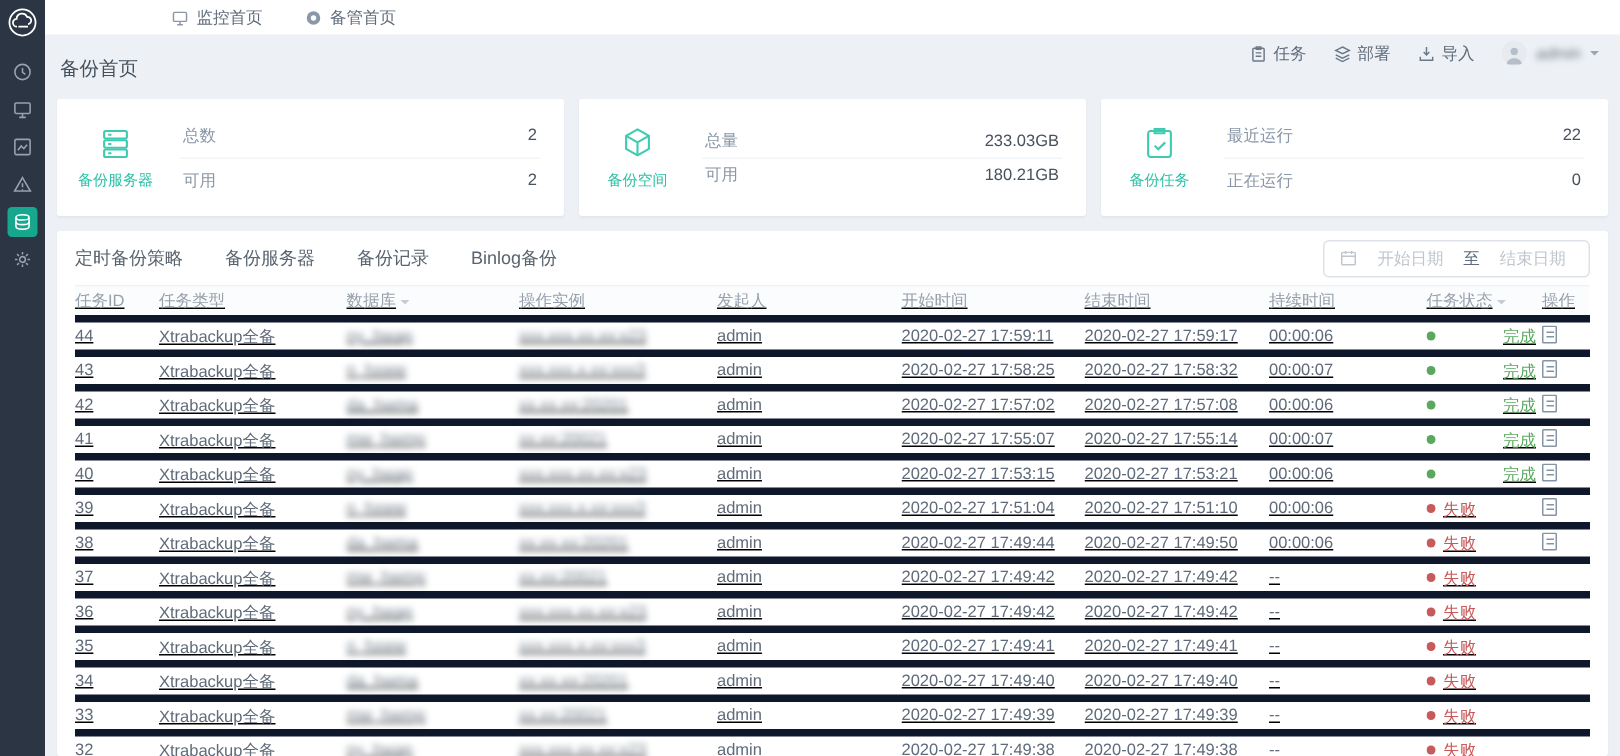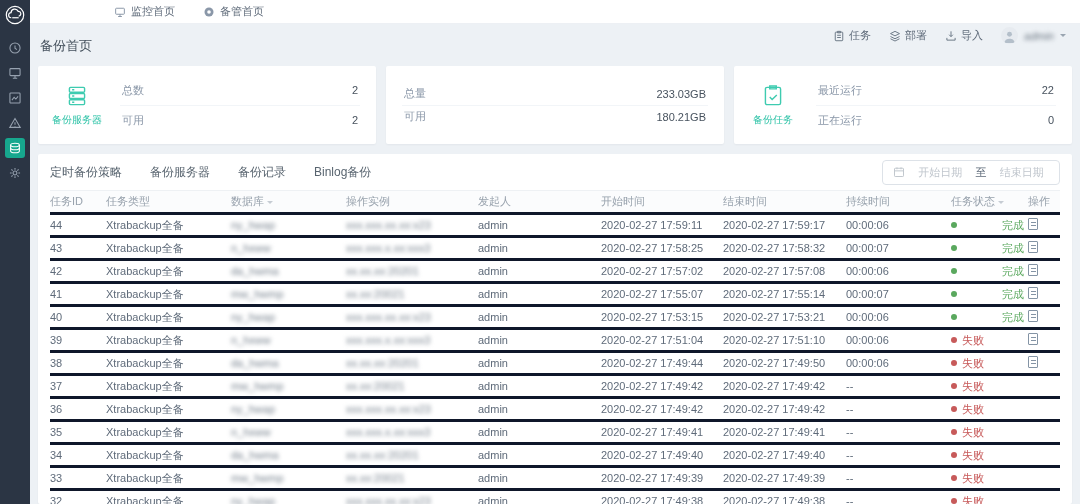--- a/index.html
+++ b/index.html
@@ -48,21 +48,21 @@
   .tab-bar { display:flex; gap:28px; height:100%; }
   .tab { font-size:12px; color:#58646f; cursor:pointer; display:flex; align-items:center; position:relative; }
   .tab.active { color:#2bc2a6; }
   .tab.active::after { content:''; position:absolute; left:0; right:0; bottom:0; height:2px; background:#2bc2a6; }
   .datepicker { display:flex; align-items:center; border:1px solid #dde2e8; border-radius:4px; height:25px; padding:0 10px; width:178px; background:#fff; gap:8px; }
   .dp-placeholder { font-size:11px; color:#c0c6cd; flex:1; text-align:center; }
   .dp-sep { font-size:11px; color:#5f6b7a; }
 
   
   .table { flex:1; display:flex; flex-direction:column; overflow:hidden; }
-  .tr { display:grid; grid-template-columns:56px 125px 115px 132px 123px 122px 123px 105px 77px 1fr; align-items:center; height:23px; border-bottom:3px solid #0f172a; flex-shrink:0; }
+  .tr { display:grid; grid-template-columns:56px 125px 115px 132px 123px 122px 123px 105px 77px 1fr; align-items:center; height:23px; border-bottom:5px solid #0f172a; flex-shrink:0;text-decoration:underline; }
   .thead { height:24px; background:#fbfcfd; }
   .th { font-size:11px; color:#97a1ac; display:flex; align-items:center; gap:3px; white-space:nowrap; }
   .td { font-size:11px; color:#5f6b7a; white-space:nowrap; overflow:hidden; }
   .masked { filter:blur(2.2px); color:#76818d; }
   .filter-caret { width:0; height:0; border:3.5px solid transparent; border-top-color:#c6ccd3; margin-top:4px; display:inline-block; cursor:pointer; }
   .status { display:flex; align-items:center; }
   .status .dot { width:6px; height:6px; border-radius:50%; background:currentColor; display:inline-block; margin-right:5px; }
   .status.success { color:#5aa85e;gap:40px; }
   .status.fail { color:#c75a5a; }
   .doc-icon { display:inline-block; width:10px; height:12px; border:1px solid #8494a5; border-radius:1px; cursor:pointer;
@@ -197,20 +197,27 @@
                 <span class="card-row-label">总数</span>
                 <span class="card-row-value">2</span>
               </div>
               <div class="card-row">
                 <span class="card-row-label">可用</span>
                 <span class="card-row-value">2</span>
               </div>
             </div>
         </div>
         <div class="card dense">
+          <div class="card-icon-zone">
+            <svg width="26" height="26" viewBox="0 0 24 24" fill="none" stroke="#3ecbb0" stroke-width="1.3">
+              <path d="M12 3l7 4v8l-7 4-7-4V7z"></path>
+                <path d="M5 7l7 4 7-4M12 11v8"></path>
+            </svg>
+            <span class="card-label">备份空间</span>
+          </div>
           <div class="card-rows">
               <div class="card-row">
                 <span class="card-row-label">总量</span>
                 <span class="card-row-value">233.03GB</span>
               </div>
               <div class="card-row">
                 <span class="card-row-label">可用</span>
                 <span class="card-row-value">180.21GB</span>
               </div>
             </div>

